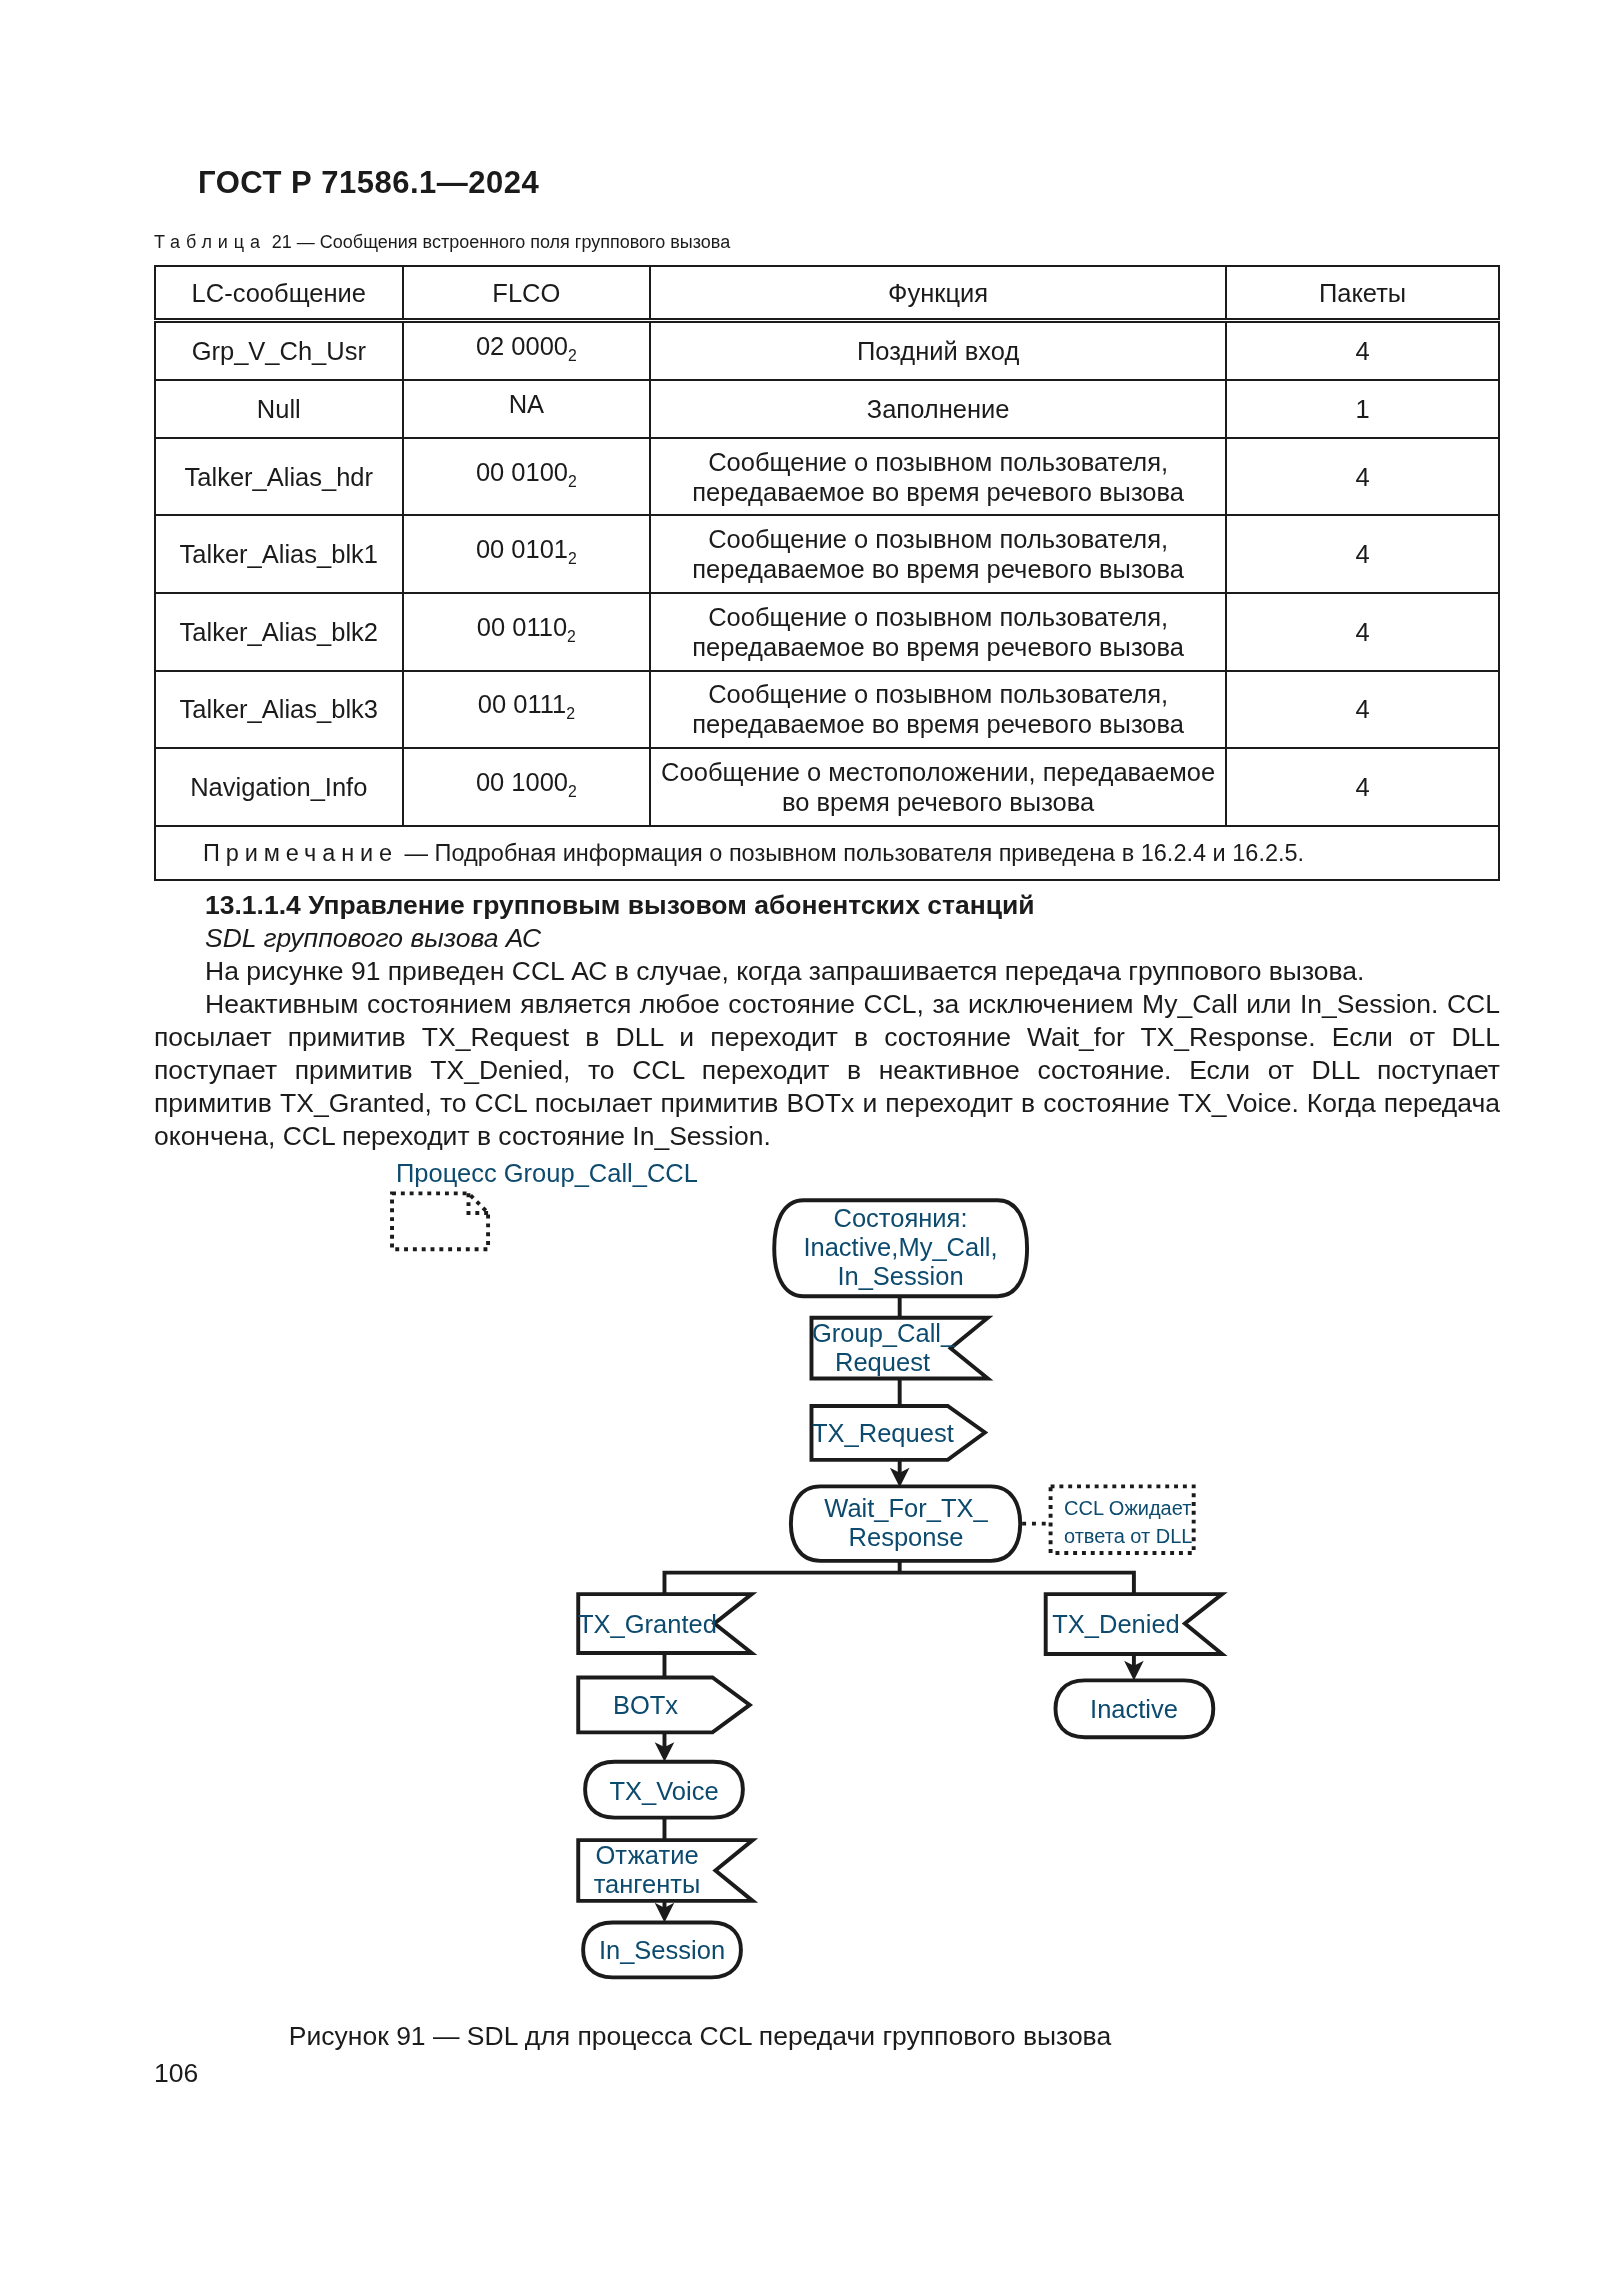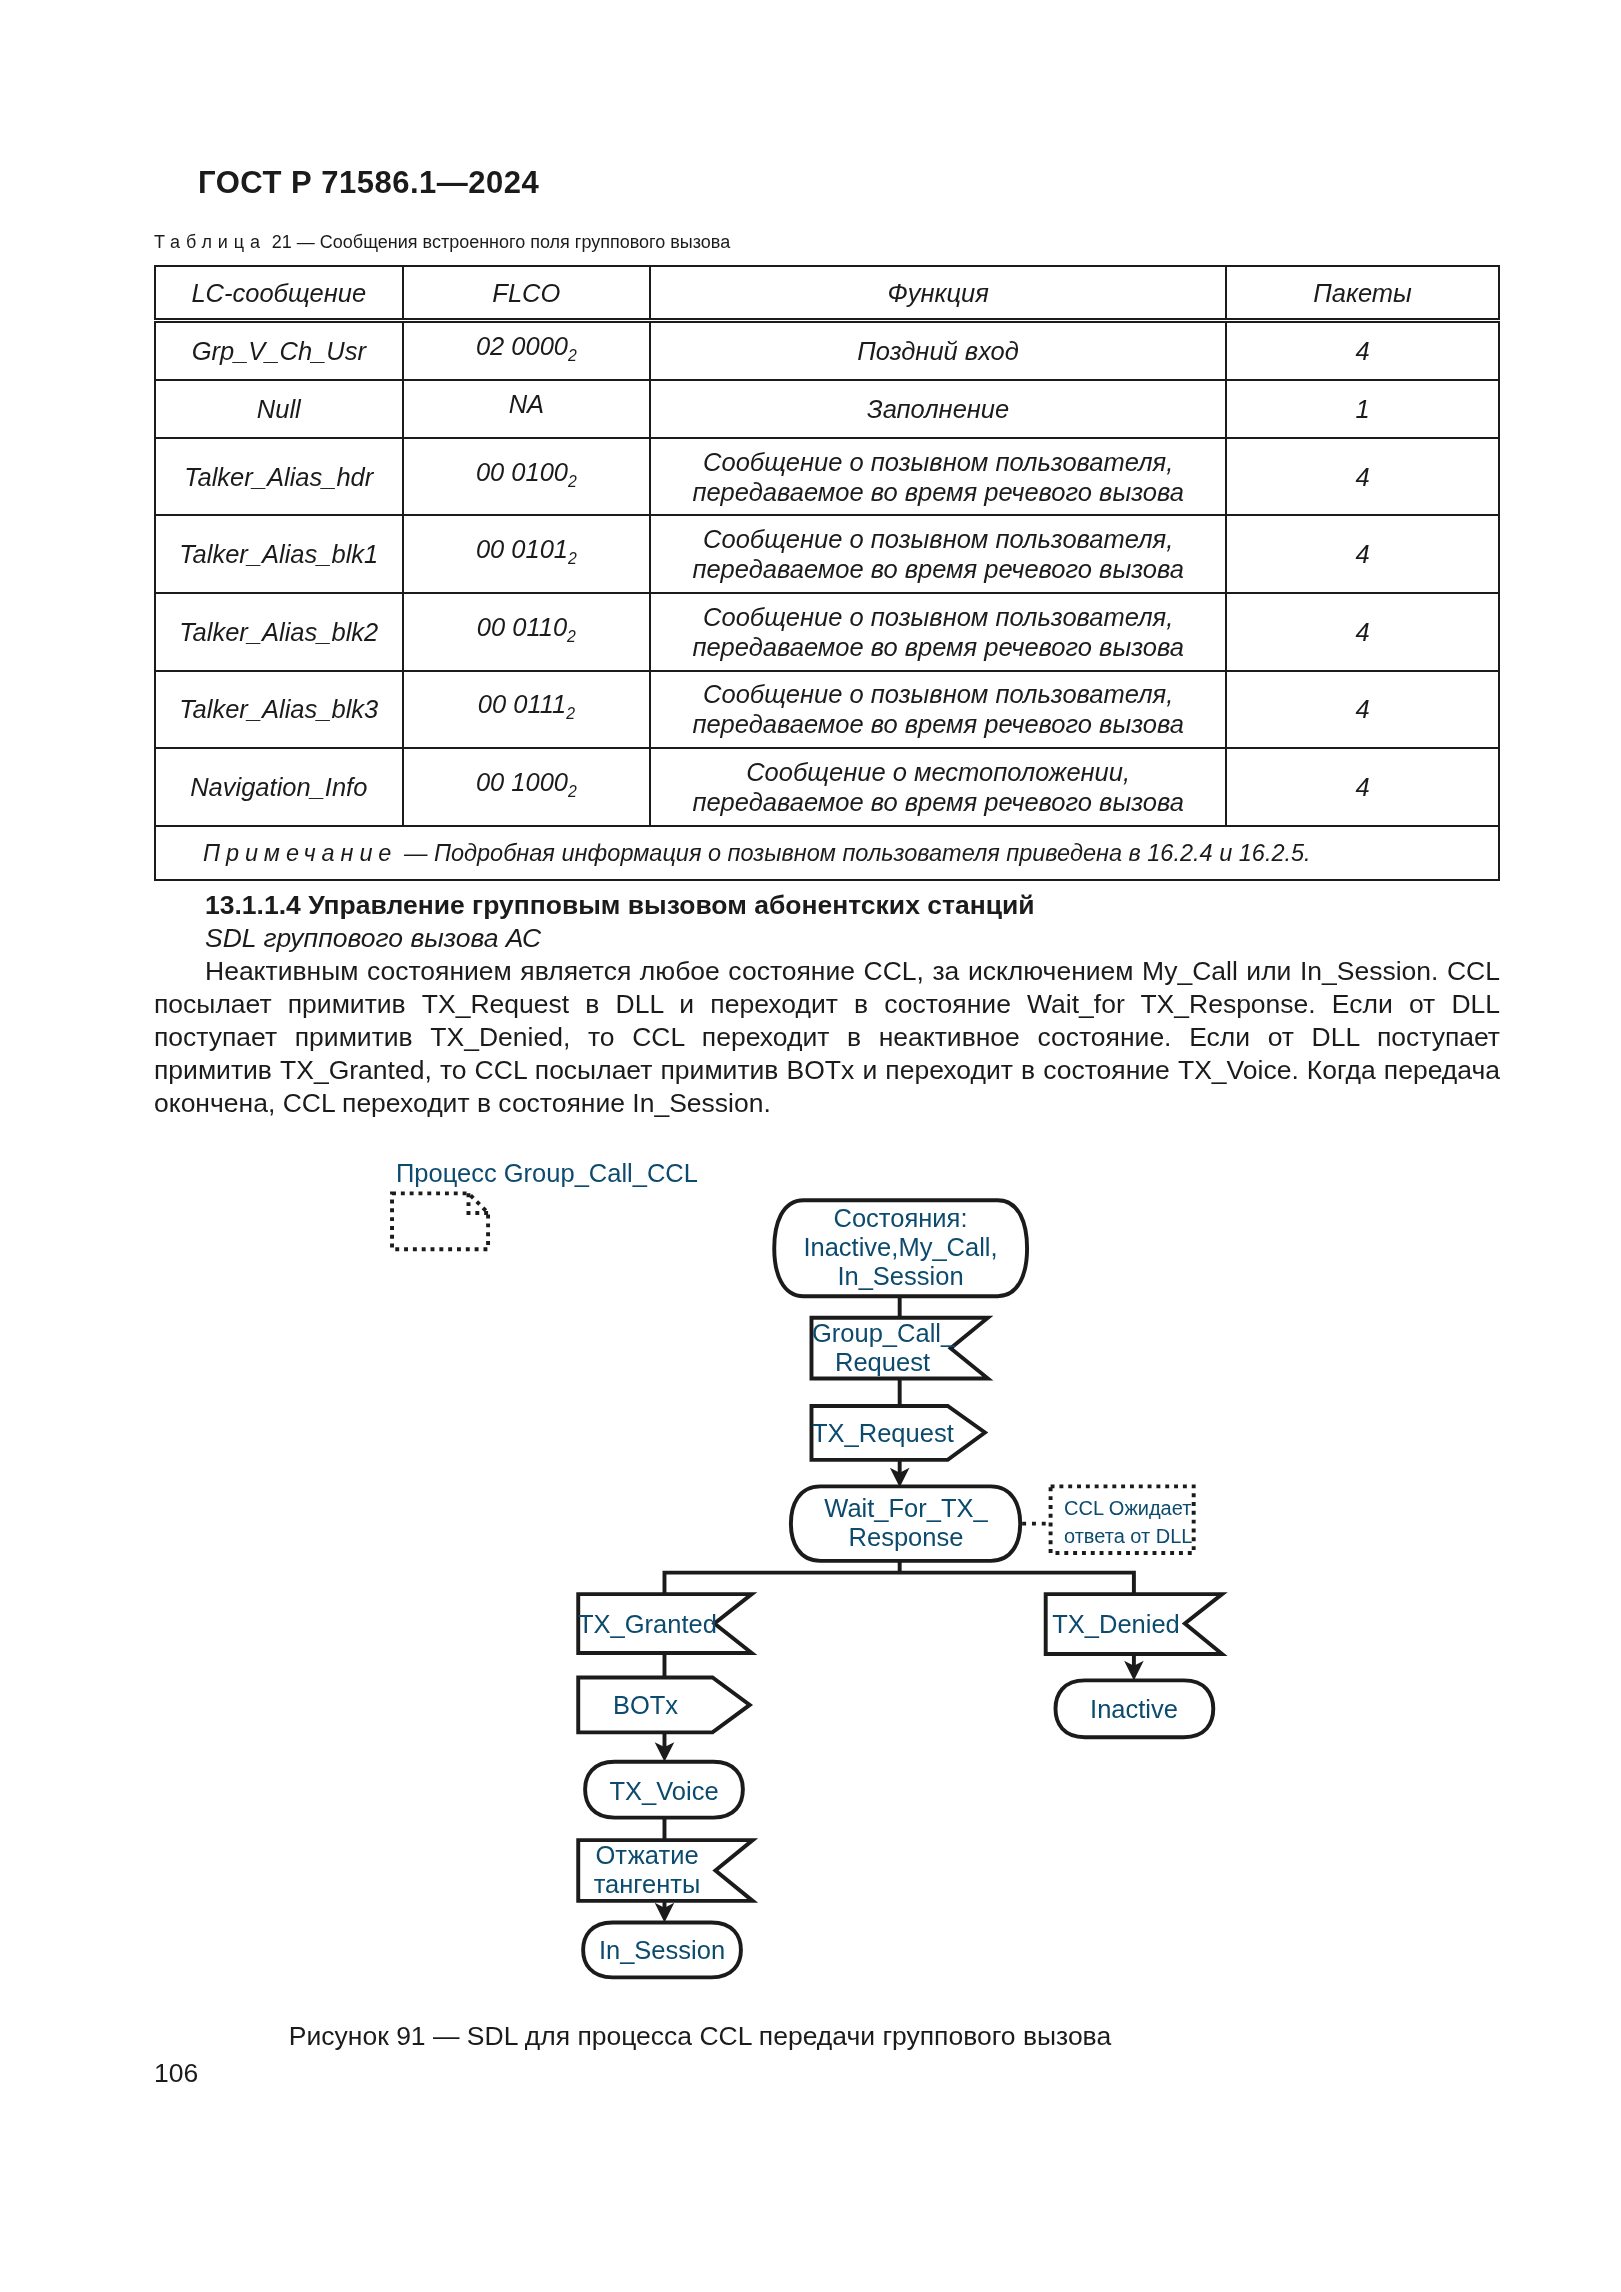--- a/index.html
+++ b/index.html
@@ -29,21 +29,20 @@
     margin-top:31px;
     font-size:18px;
   }
   .spaced{letter-spacing:5.9px;}
   .caption-word{margin-right:5.9px;}
   table.gost{
     margin-top:11.8px;
     width:100%;
     border-collapse:collapse;
     table-layout:fixed;
-    font-style:italic;
   }
   table.gost th, table.gost td{
     border-left:2px solid #1b1b1b;
     border-right:2px solid #1b1b1b;
     font-weight:normal;
     font-size:25.5px;
     text-align:center;
     vertical-align:middle;
     padding:7.8px 9.8px;
     line-height:30px;
@@ -179,20 +178,21 @@
             <span class="spaced">Примечание</span>
             <span>— Подробная информация о позывном пользователя приведена в 16.2.4 и 16.2.5.</span>
           </td>
         </tr>
       </tbody>
     </table>
 
     <div class="section">
       <p class="bold indent">13.1.1.4 Управление групповым вызовом абонентских станций</p>
       <p class="italic indent">SDL группового вызова АС</p>
+      <p class="indent">На рисунке 91 приведен CCL АС в случае, когда запрашивается передача группового вызова.</p>
       <p class="indent">Неактивным состоянием является любое состояние CCL, за исключением My_Call или In_Session. CCL посылает примитив TX_Request в DLL и переходит в состояние Wait_for TX_Response. Если от DLL поступает примитив TX_Denied, то CCL переходит в неактивное состояние. Если от DLL поступает примитив TX_Granted, то CCL посылает примитив BOTx и переходит в состояние TX_Voice. Когда передача окончена, CCL переходит в состояние In_Session.</p>
     </div>
   </div>
 
   <div class="diagram">
     <svg width="1621" height="833" viewBox="0 0 1654 850">
       <g stroke="#1b1b1b" stroke-width="4" fill="none">
 
         <path d="M918,138 L918,160"></path>
         <path d="M918,222 L918,250"></path>

